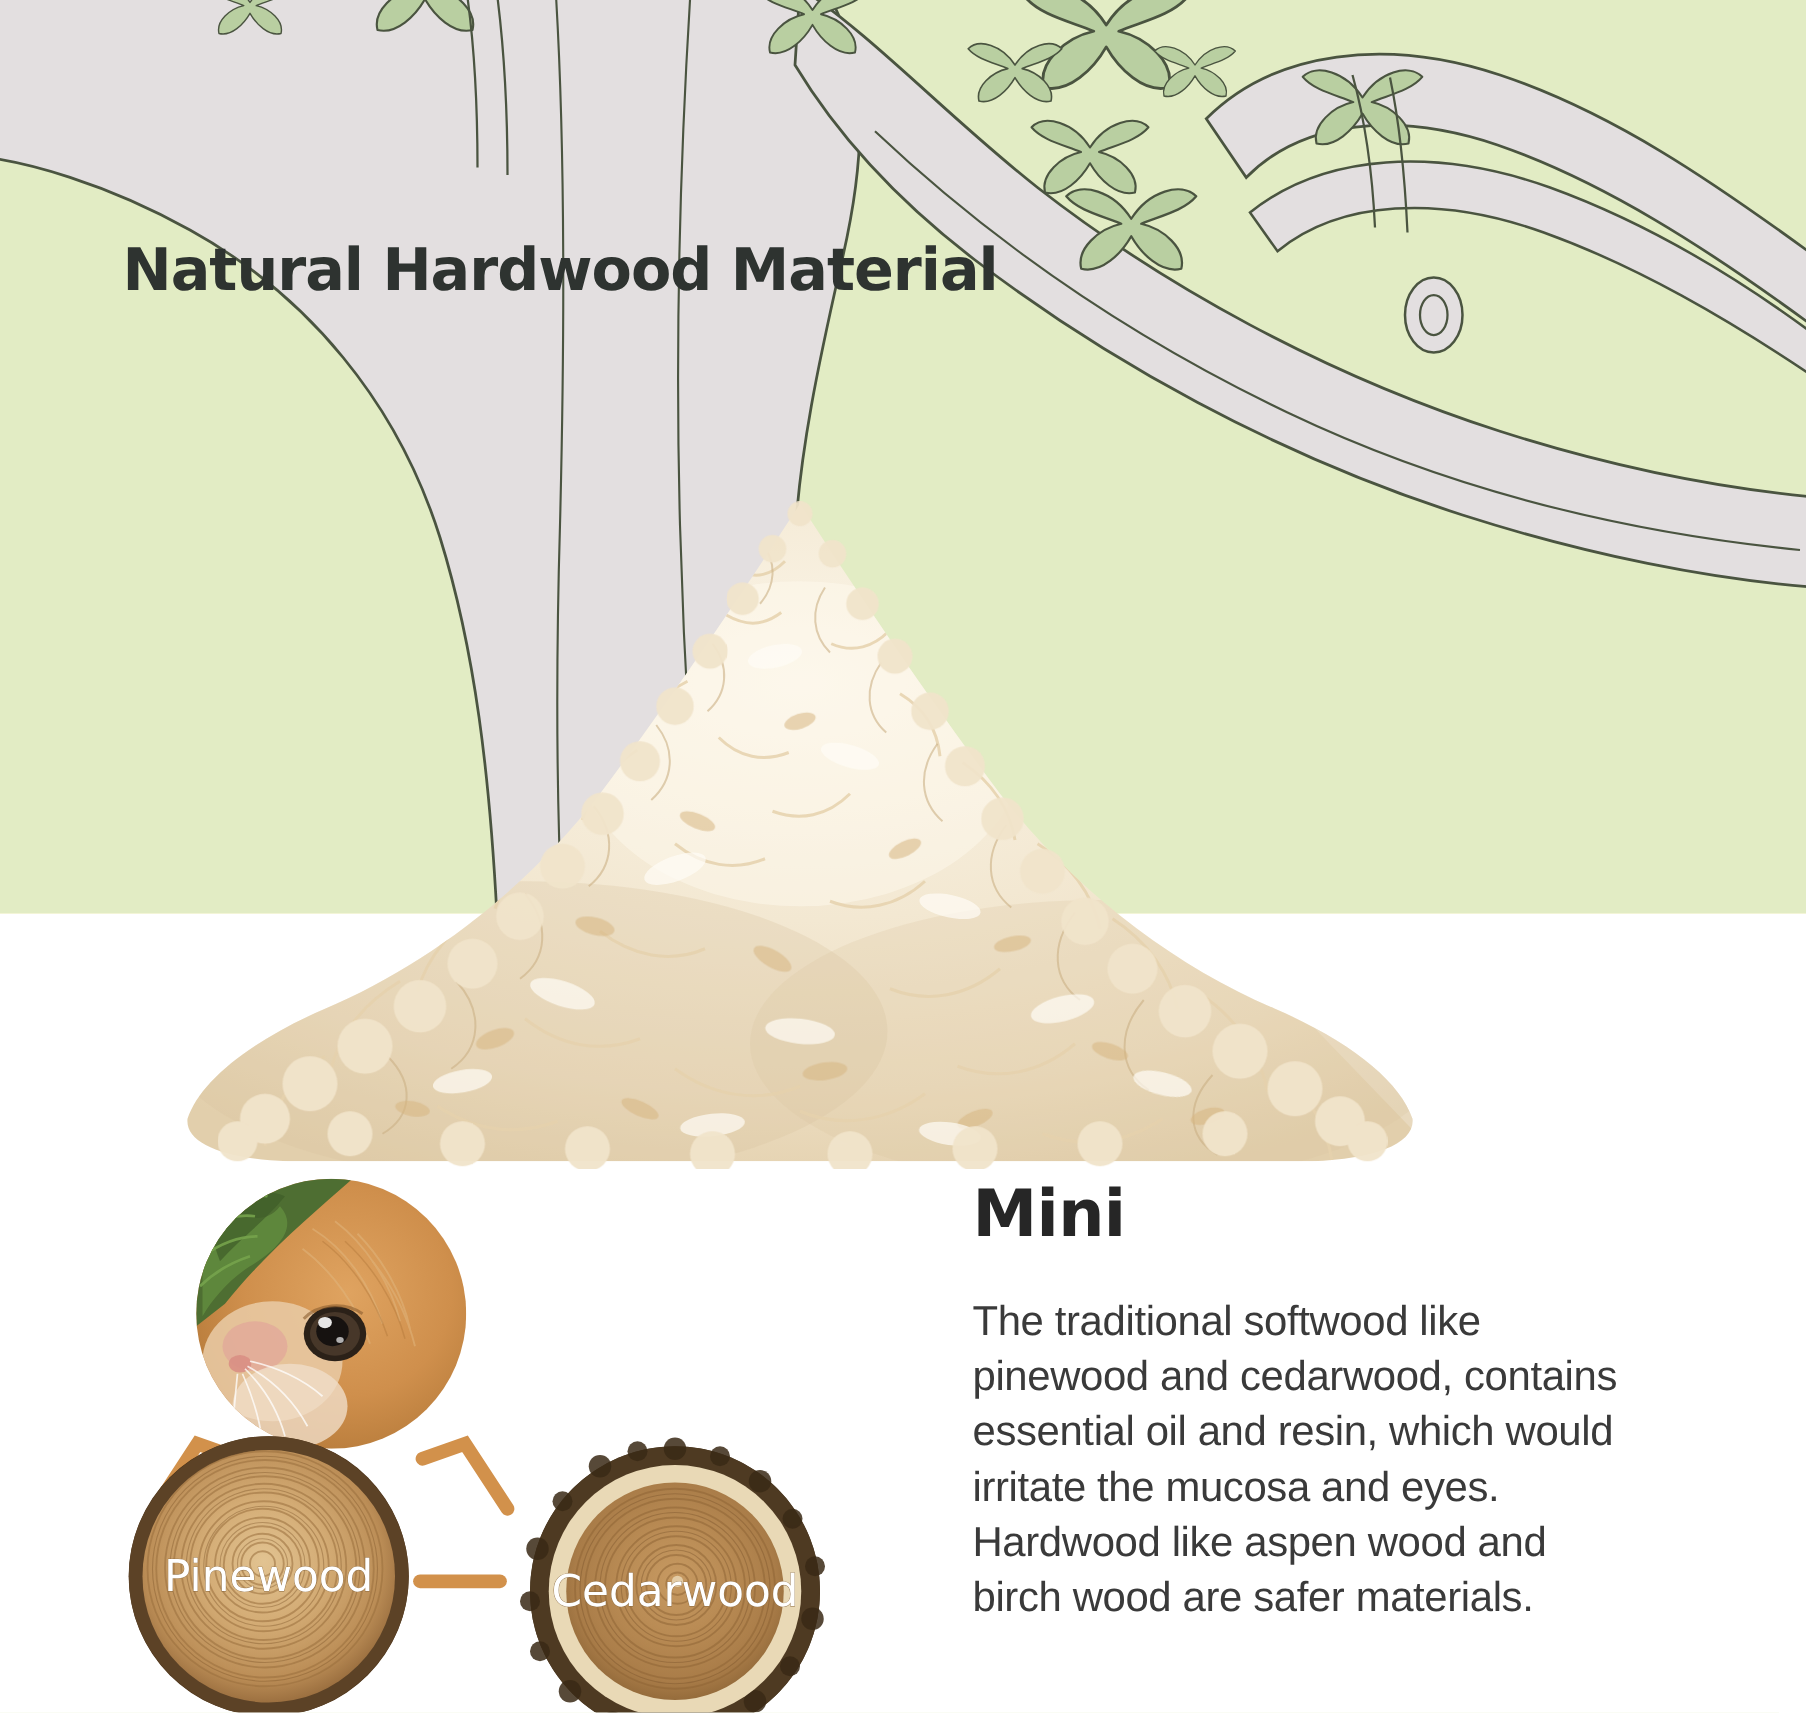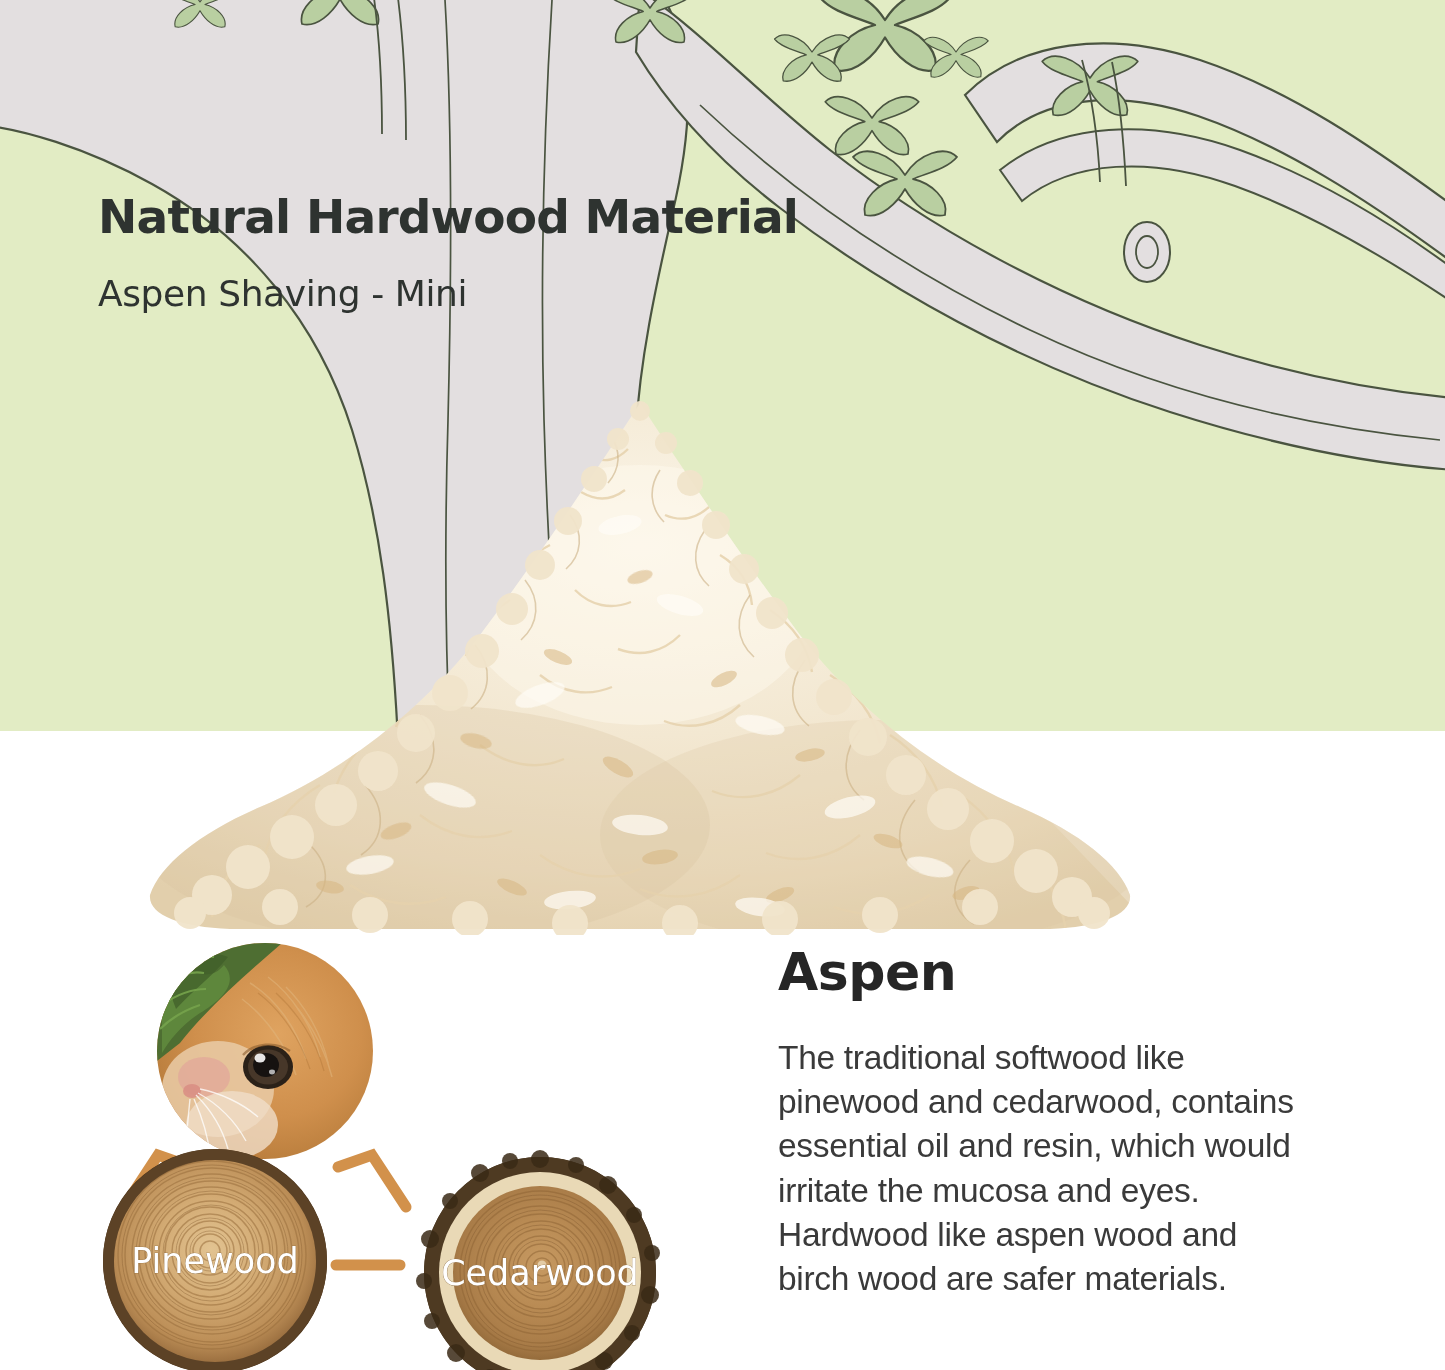--- a/index.html
+++ b/index.html
@@ -248,21 +248,20 @@
           <path d="M1082 60 C1092 96, 1098 140, 1100 182" fill="none" stroke="#4a5440" stroke-width="1.8"></path>
           <path d="M1112 62 C1120 100, 1124 144, 1126 186" fill="none" stroke="#4a5440" stroke-width="1.8"></path>
           <path d="M374 -2 C380 42, 382 90, 382 134" fill="none" stroke="#4a5440" stroke-width="1.8"></path>
           <path d="M398 -2 C404 46, 406 96, 406 140" fill="none" stroke="#4a5440" stroke-width="1.8"></path>
         </g>
       </g>
     </svg>
 
     <div id="title-block">
       <div id="hero-title">Natural Hardwood Material</div>
-      <div id="hero-subtitle">Aspen Shaving - Mini</div>
     </div>
   </div>
 
   <div id="bottom">
 
     <div id="diagram">
       <svg id="diagram-svg" viewBox="0 0 560 440">
         <defs>
           <clipPath id="hamClip">
               <circle cx="165" cy="108" r="108"></circle>
@@ -425,21 +424,21 @@
             <circle cx="441" cy="326" r="44"></circle>
             <circle cx="441" cy="325" r="28"></circle>
           </g>
           <circle cx="442" cy="322" r="4.5" fill="#e6d2ae" opacity="0.9"></circle>
           <text x="440" y="342" text-anchor="middle" font-family="DejaVu Sans, sans-serif" font-size="35" fill="#ffffff" stroke="#8a6a42" stroke-width="0.6" paint-order="stroke">Cedarwood</text>
         </g>
       </svg>
     </div>
 
     <div id="note-block">
-      <div id="note-heading">Aspen</div>
+      <div id="note-heading">Mini</div>
       <div id="note-body">The traditional softwood like pinewood and cedarwood, contains essential oil and resin, which would irritate the mucosa and eyes. Hardwood like aspen wood and birch wood are safer materials.</div>
     </div>
   </div>
 
   <div id="pile-wrap">
     <svg id="pile-svg" viewBox="0 0 1040 540">
       <defs>
         <clipPath id="pileClip">
           <path d="M520 8
                    C 560 70, 620 160, 680 240

